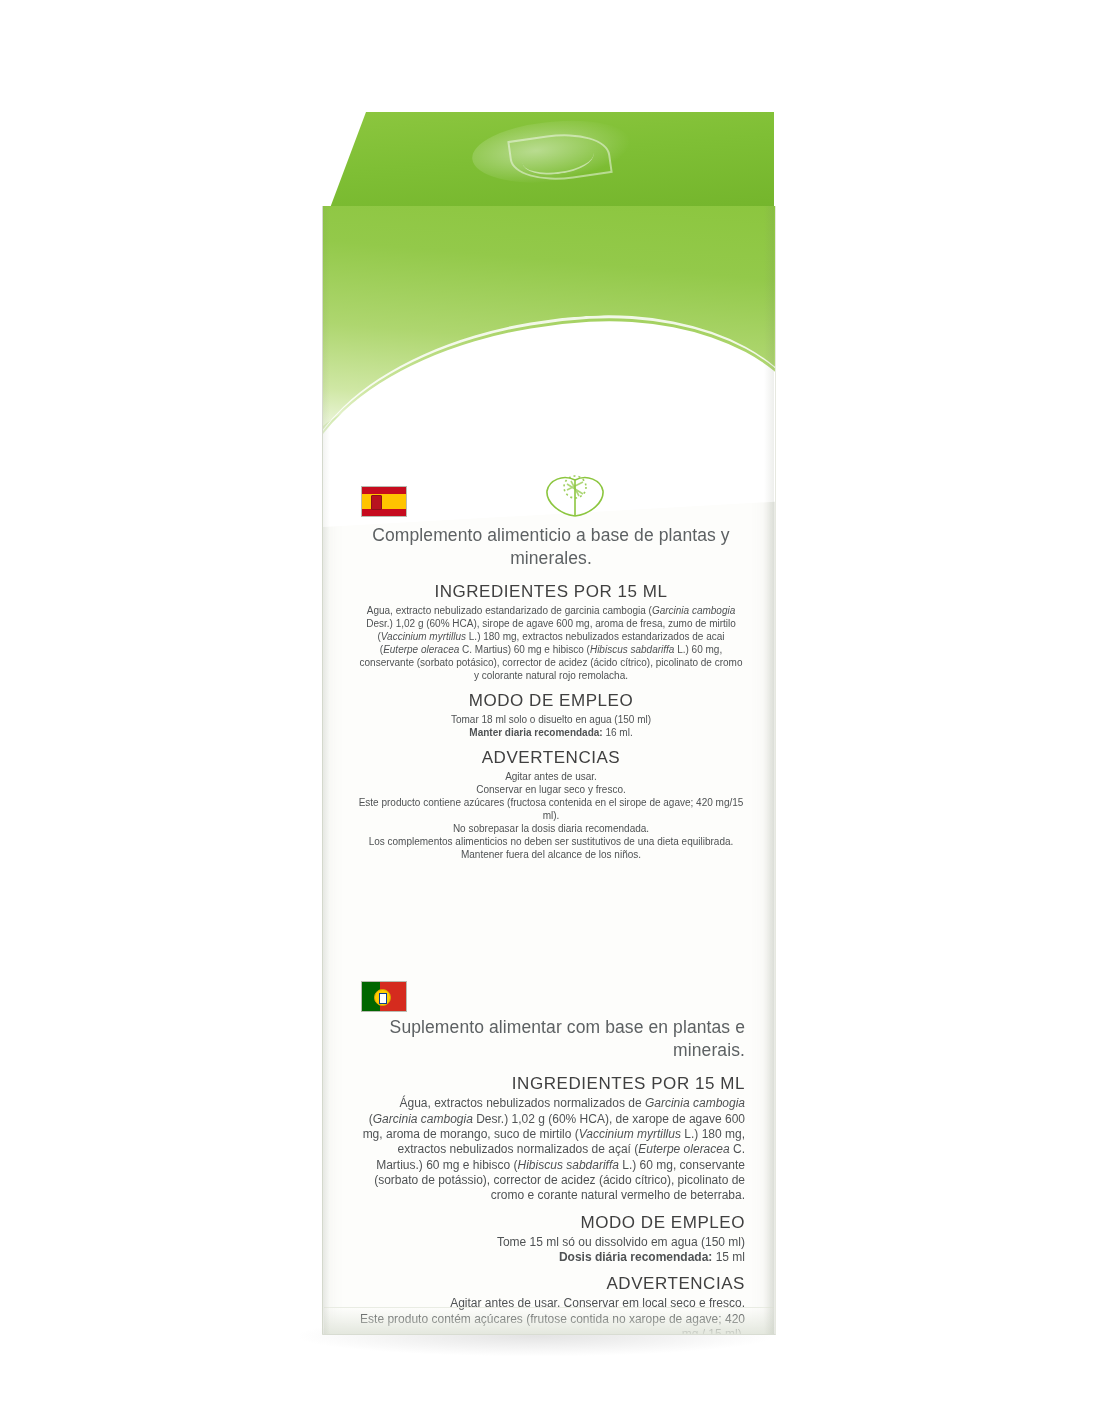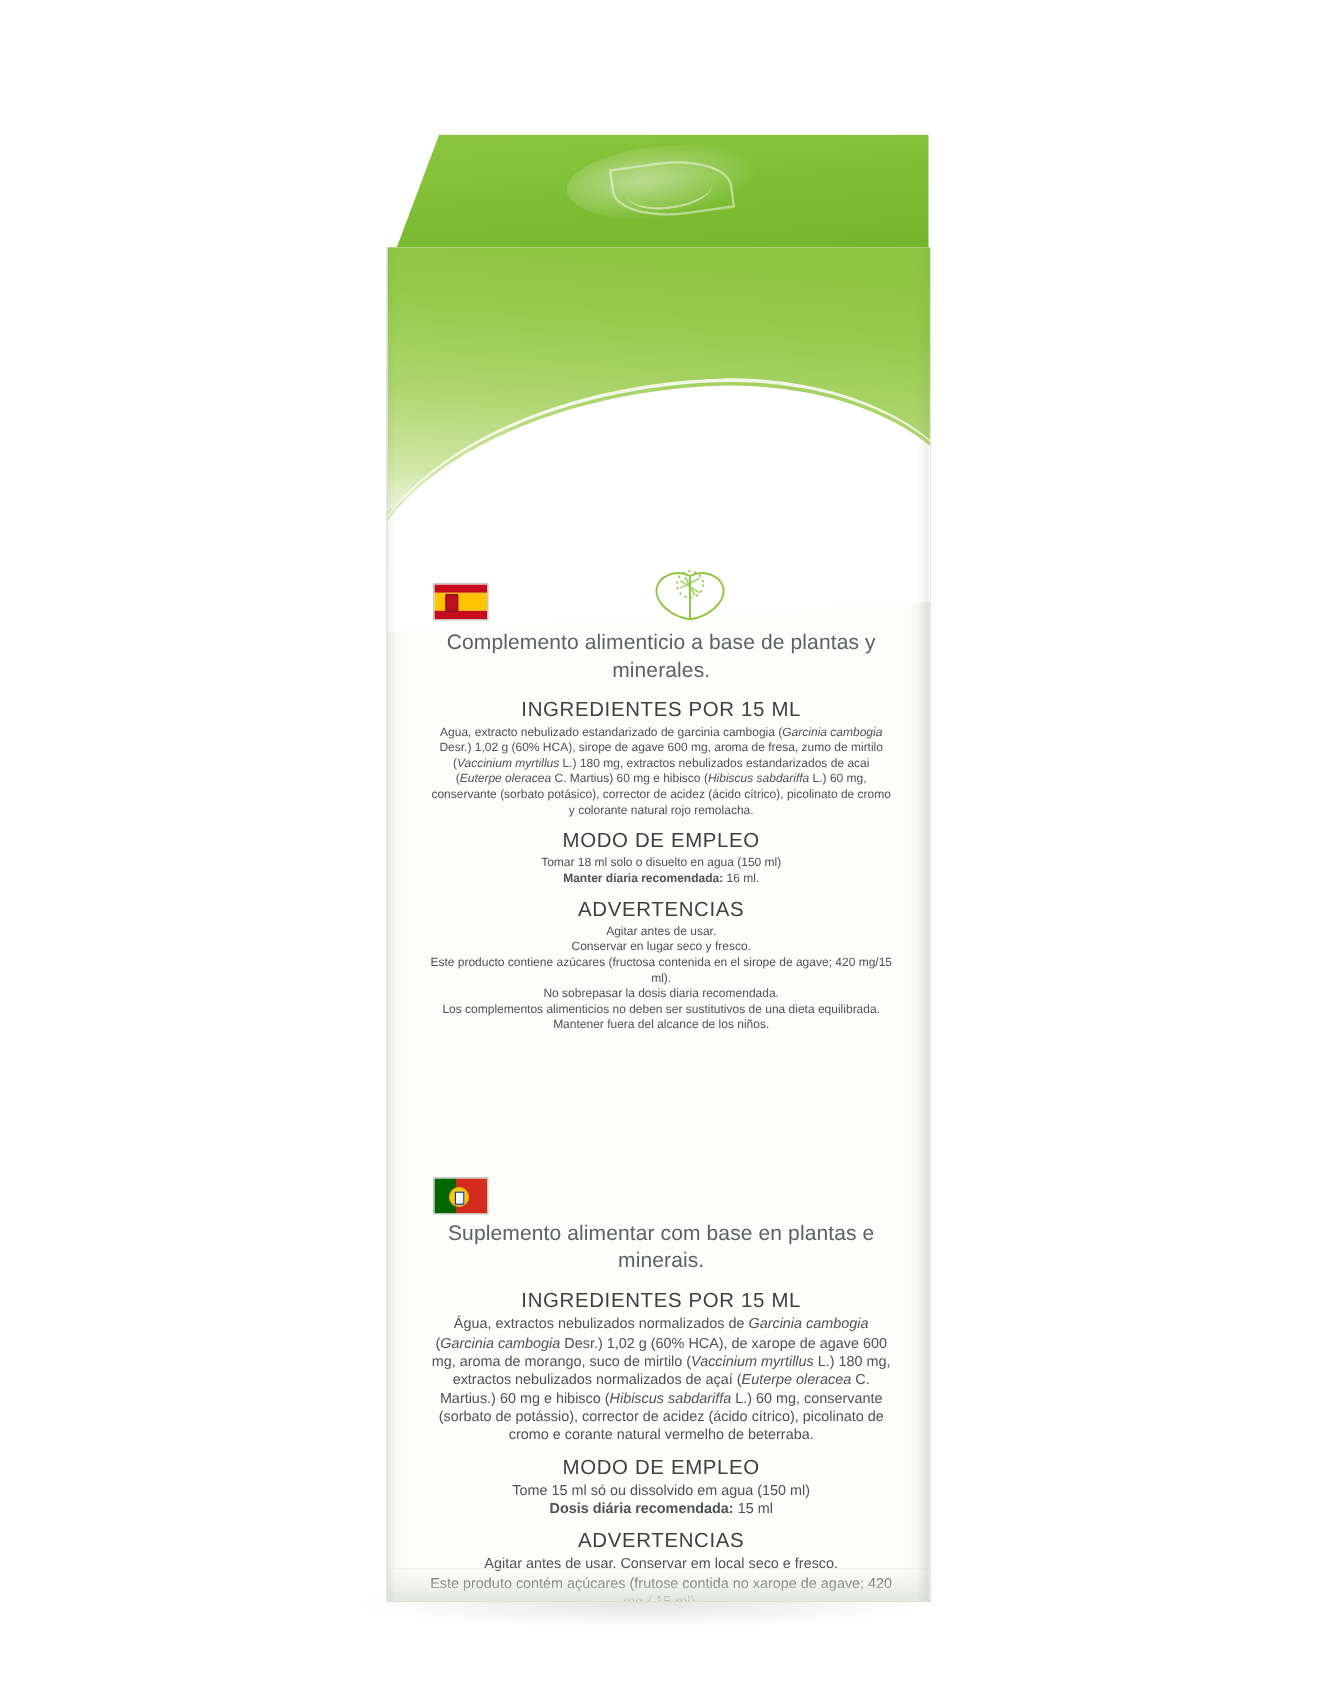--- a/index.html
+++ b/index.html
@@ -163,21 +163,21 @@
 
   
   .panel {
     position: absolute;
     left: 34px;
     width: 388px;
     text-align: center;
     color: #4a4a4a;
   }
   .panel-es { top: 318px; }
-  .panel-pt { top: 810px; }
+  .panel-pt { top: 810px; text-align: right; }
 
   .headline {
     font-size: 17.5px;
     line-height: 1.32;
     color: #5d6163;
     letter-spacing: .1px;
     margin-bottom: 12px;
   }
   .sect-title {
     color: #404040;

